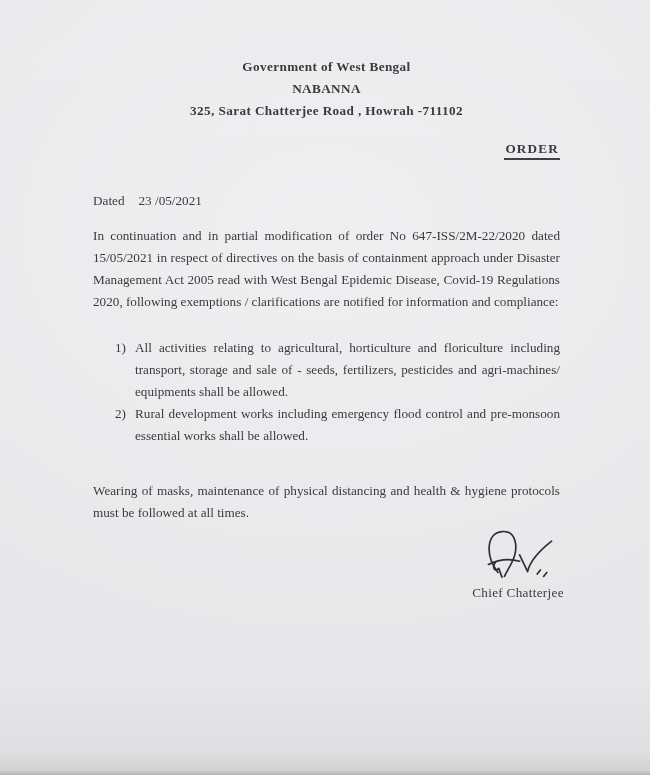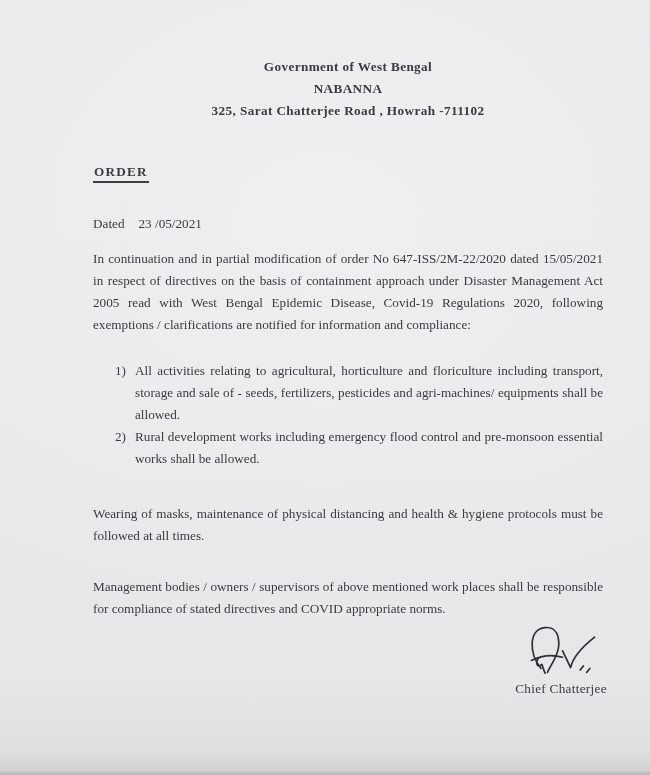--- a/index.html
+++ b/index.html
@@ -14,28 +14,28 @@
     background:
       radial-gradient(ellipse 120% 80% at 50% 30%, rgba(255,255,255,0.28), rgba(255,255,255,0) 70%),
       linear-gradient(180deg, #eae9eb 0%, #e9e8ea 55%, #e7e6e8 88%, #dfdee0 97%, #cfcecf 100%);
   }
   .paper-bottom-edge {
     position: absolute; left: 0; right: 0; bottom: 0; height: 5px;
     background: linear-gradient(180deg, rgba(150,149,152,0) 0%, rgba(150,149,152,0.45) 100%);
   }
   .content {
     position: relative;
-    padding: 56px 47px 0 93px;
+    padding: 56px 90px 0 93px;
     color: #3b3a40;
     font-size: 13.2px;
     filter: blur(0.22px);
   }
   .doc-header { text-align: center; font-weight: bold; letter-spacing: 0.4px; }
   .doc-header div { line-height: 22px; }
-  .doc-title-wrap { text-align: left; margin-top: 42px; }
+  .doc-title-wrap { text-align: right; margin-top: 19px; }
   .doc-title {
     display: inline-block;
     font-weight: bold;
     letter-spacing: 1.2px;
     border-bottom: 2px solid #403f45;
     padding: 0 1px 1px 1px;
   }
   .ref-row {
     display: flex;
     justify-content: space-between;
@@ -95,21 +95,20 @@
         <span class="list-text">All activities relating to agricultural, horticulture and floriculture including transport, storage and sale of - seeds, fertilizers, pesticides and agri-machines/ equipments shall be allowed.</span>
       </div>
       <div class="list-item">
         <span class="list-num">2)</span>
         <span class="list-text">Rural development works including emergency flood control and pre-monsoon essential works shall be allowed.</span>
       </div>
     </div>
 
     <div class="para para-2">Wearing of masks, maintenance of physical distancing and health &amp; hygiene protocols must be followed at all times.</div>
 
-    <div class="para para-3">Management bodies / owners / supervisors of above mentioned work places shall be responsible for compliance of stated directives and COVID appropriate norms.</div>
 
     <div class="sign-block">
       <svg class="sign-svg" viewBox="0 0 110 70" fill="none" stroke="#2f2e33" stroke-width="2.1" stroke-linecap="round" stroke-linejoin="round">
         <path d="M30 58 C14 38 15 9 35 7 C54 5 56 29 47 46 C44 52 40 59 38 63"></path>
         <path d="M18 48 C30 42 43 40 57 44"></path>
         <path d="M27 45 C22 52 26 58 31 53 L35 64"></path>
         <path d="M57 36 L67 57 C69 48 78 34 97 19"></path>
         <path d="M79 60 l4 -5"></path>
         <path d="M87 63 l4 -5"></path>
       </svg>

